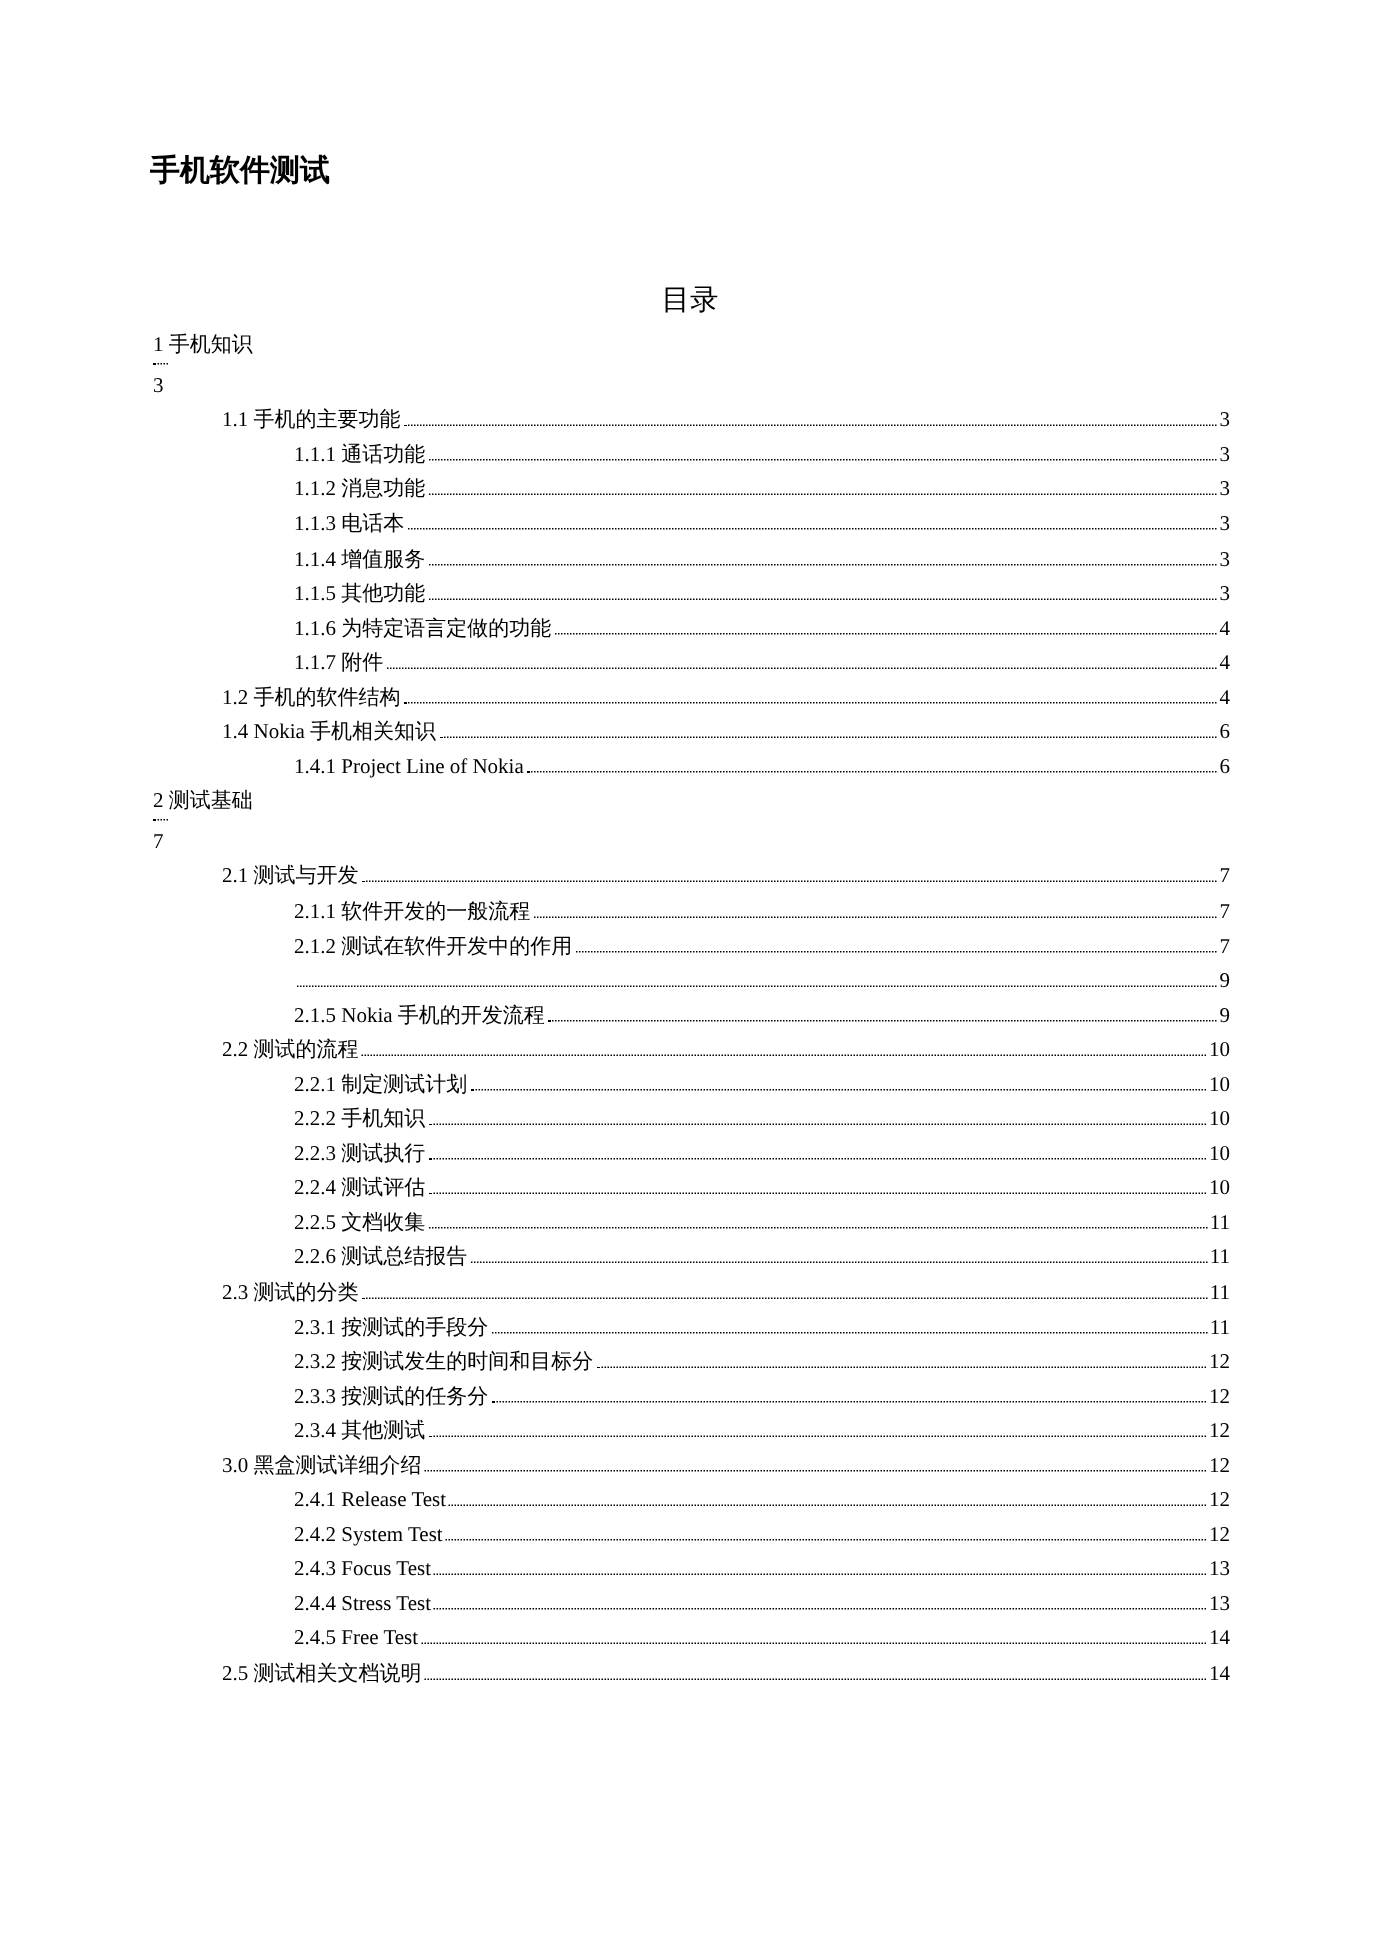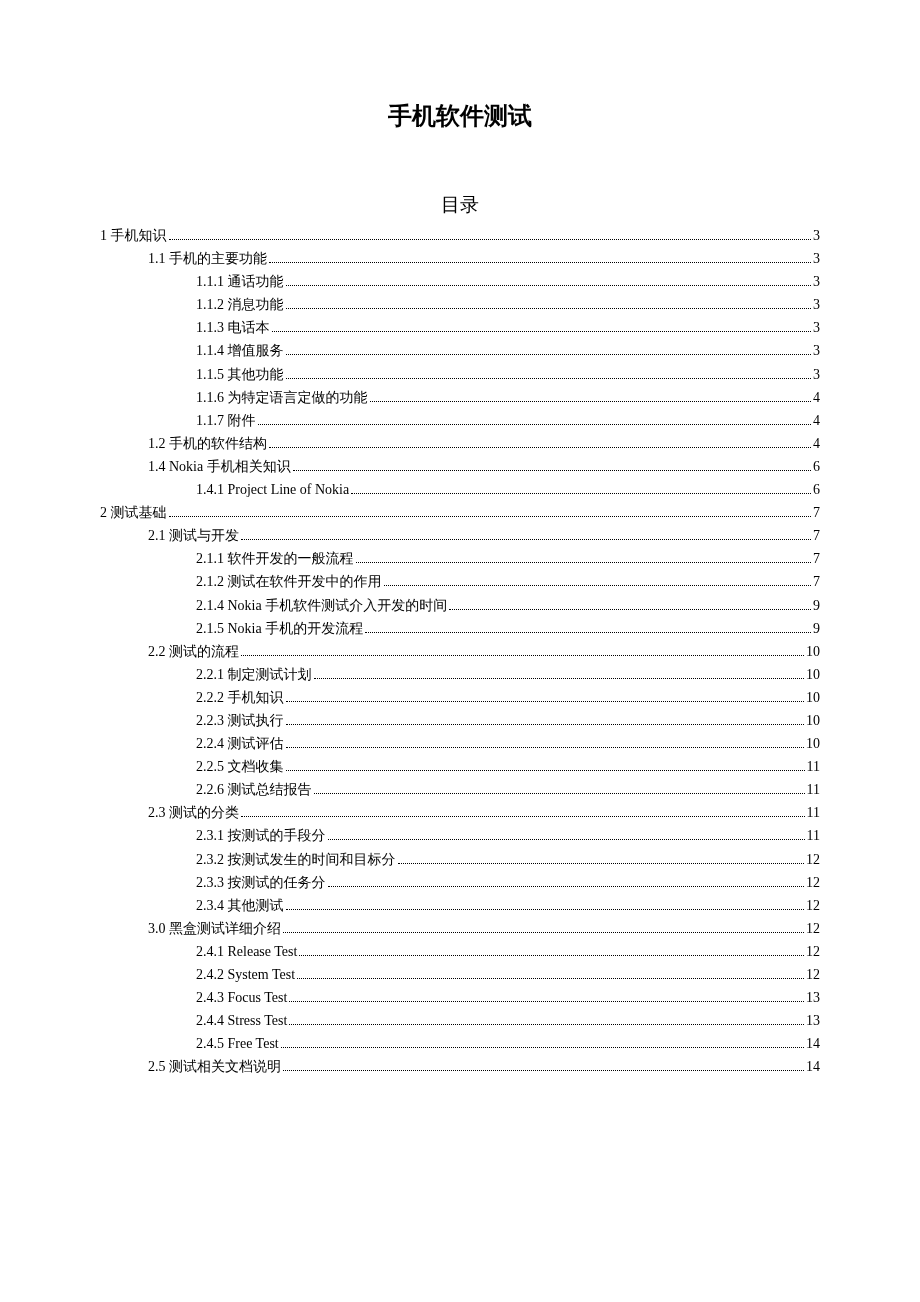--- a/index.html
+++ b/index.html
@@ -9,42 +9,42 @@
     }
     body {
       background: #ffffff;
       width: 920px;
       margin: 0 auto;
       font-family: "SimSun", "宋体", serif;
       color: #000;
       padding: 100px 100px 120px 100px;
     }
     .title {
-      text-align: center;
-      font-size: 24px;
+      font-size: 20px;
       font-weight: bold;
       font-family: "SimHei", "黑体", "Microsoft YaHei", sans-serif;
       margin-bottom: 60px;
     }
     .toc-heading {
       text-align: center;
       font-size: 19px;
       margin-bottom: 6px;
     }
     .toc {
       font-size: 14px;
       line-height: 1.65;
     }
     .toc-entry {
       display: flex;
       align-items: baseline;
       white-space: nowrap;
     }
     .toc-entry.level-1 {
       padding-left: 0;
+      flex-direction: column;
     }
     .toc-entry.level-2 {
       padding-left: 48px;
     }
     .toc-entry.level-3 {
       padding-left: 96px;
       text-align: center;
     }
     .toc-label {
       flex: 0 0 auto;
@@ -141,21 +141,20 @@
       <span class="toc-label">2.1.1 软件开发的一般流程</span>
       <span class="toc-dots"></span>
       <span class="toc-page">7</span>
     </div>
     <div class="toc-entry level-3">
       <span class="toc-label">2.1.2 测试在软件开发中的作用</span>
       <span class="toc-dots"></span>
       <span class="toc-page">7</span>
     </div>
     <div class="toc-entry level-3">
-      <span class="toc-label">2.1.4 Nokia 手机软件测试介入开发的时间</span>
       <span class="toc-dots"></span>
       <span class="toc-page">9</span>
     </div>
     <div class="toc-entry level-3">
       <span class="toc-label">2.1.5 Nokia 手机的开发流程</span>
       <span class="toc-dots"></span>
       <span class="toc-page">9</span>
     </div>
     <div class="toc-entry level-2">
       <span class="toc-label">2.2 测试的流程</span>

